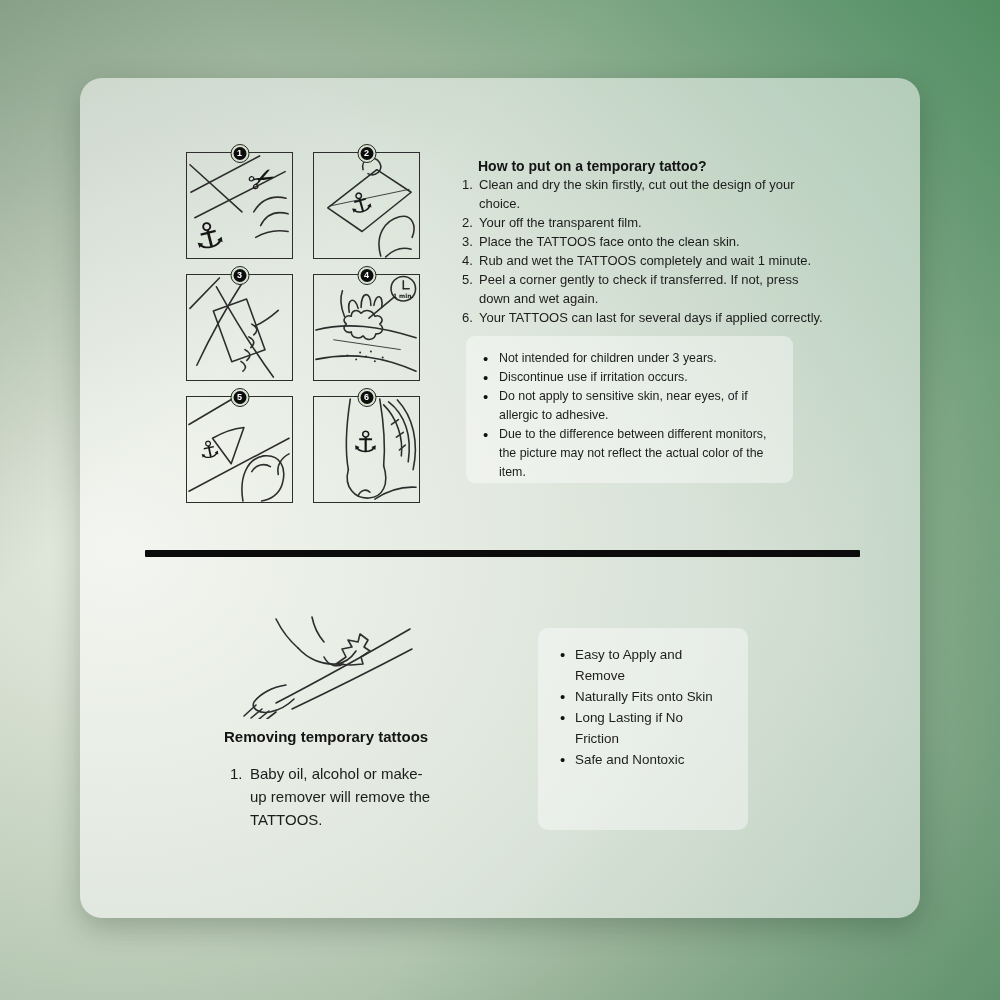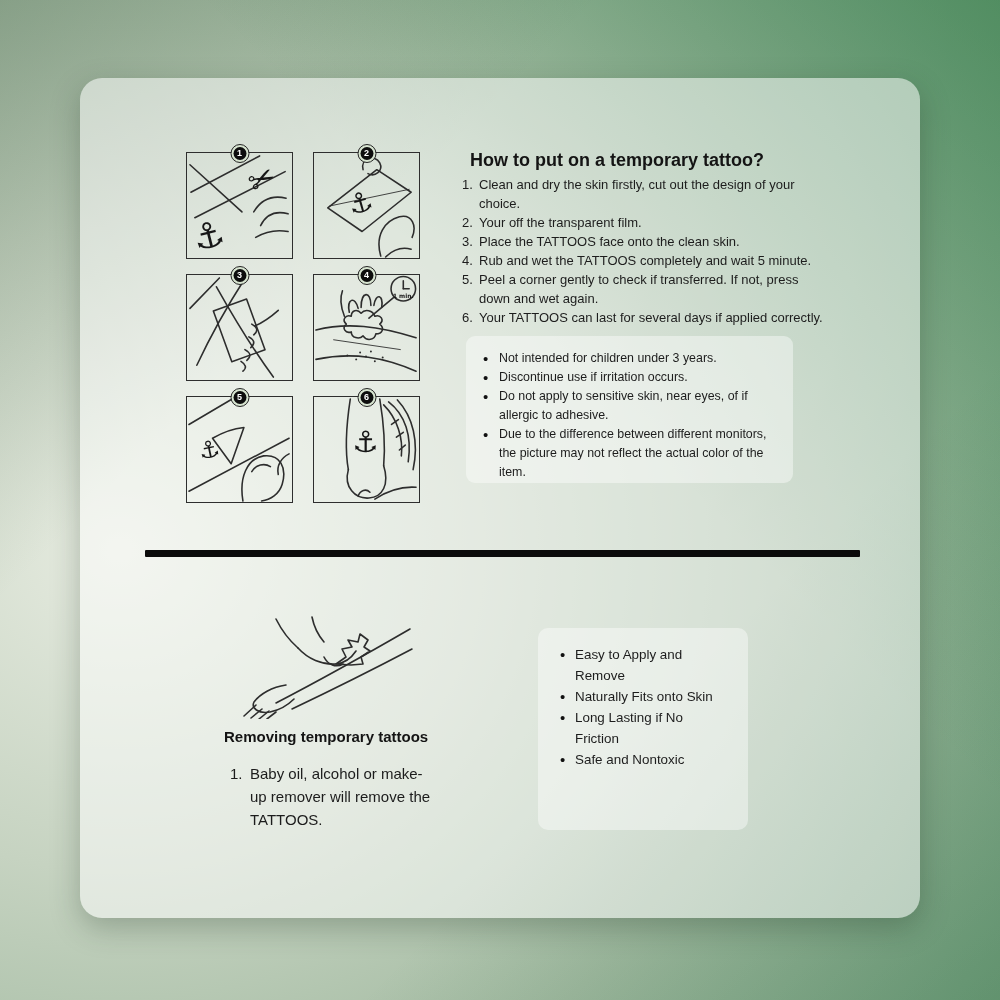--- a/index.html
+++ b/index.html
@@ -25,22 +25,22 @@
   .panel svg{display:block;width:100%;height:100%;}
   .ln{fill:none;stroke:#2d2d2d;stroke-width:1.6;stroke-linecap:round;stroke-linejoin:round;}
   .thin{fill:none;stroke:#2d2d2d;stroke-width:0.9;stroke-linecap:round;}
   .glyph{fill:#161616;stroke:none;font-family:"DejaVu Sans",sans-serif;}
   .badge{position:absolute;left:50%;top:-9.5px;transform:translateX(-50%);
     width:19px;height:19px;border:1.2px solid #242424;border-radius:50%;
     background:#d7e4d0;box-sizing:border-box;display:flex;align-items:center;justify-content:center;}
   .badge-inner{width:13px;height:13px;border-radius:50%;background:#0d0d0d;color:#fff;
     font-size:9px;font-weight:bold;line-height:13px;text-align:center;display:block;}
   
-  .apply-heading{position:absolute;left:382px;top:64px;margin:8px;
-    font-size:18px;font-weight:bold;color:#141414;white-space:nowrap;}
+  .apply-heading{position:absolute;left:382px;top:64px;margin:16px;
+    font-size:14px;font-weight:bold;color:#141414;white-space:nowrap;}
   .steps{position:absolute;left:382px;top:97px;width:368px;margin:0;padding:0;list-style:none;
     font-size:13px;line-height:19px;color:#1d1d1d;}
   .steps li{display:flex;}
   .steps .num{flex:0 0 17px;}
   .steps .txt{flex:1;}
   .box{position:absolute;border-radius:9px;background:rgba(255,255,255,0.42);box-sizing:border-box;}
   .warnbox{left:386px;top:258px;width:327px;height:147px;padding:13px 12px 0 15px;}
   .warnbox ul,.featbox ul{margin:0;padding:0;list-style:none;color:#1d1d1d;}
   .warnbox li{position:relative;padding-left:18px;font-size:12.4px;line-height:19px;}
   .warnbox li::before,.featbox li::before{content:"•";position:absolute;left:2px;top:0;
@@ -189,21 +189,21 @@
       <li>
           <span class="num">2.</span>
           <span class="txt">Your off the transparent film.</span>
         </li>
       <li>
           <span class="num">3.</span>
           <span class="txt">Place the TATTOOS face onto the clean skin.</span>
         </li>
       <li>
           <span class="num">4.</span>
-          <span class="txt">Rub and wet the TATTOOS completely and wait 5 minute.</span>
+          <span class="txt">Rub and wet the TATTOOS completely and wait 1 minute.</span>
         </li>
       <li>
           <span class="num">5.</span>
           <span class="txt">Peel a corner gently to check if transferred. If not, press down and wet again.</span>
         </li>
       <li>
           <span class="num">6.</span>
           <span class="txt">Your TATTOOS can last for several days if applied correctly.</span>
         </li>
     </ol>

